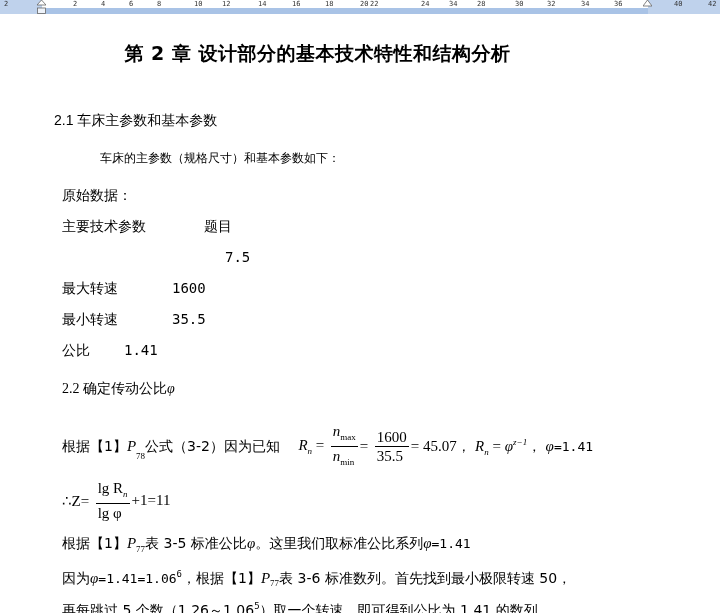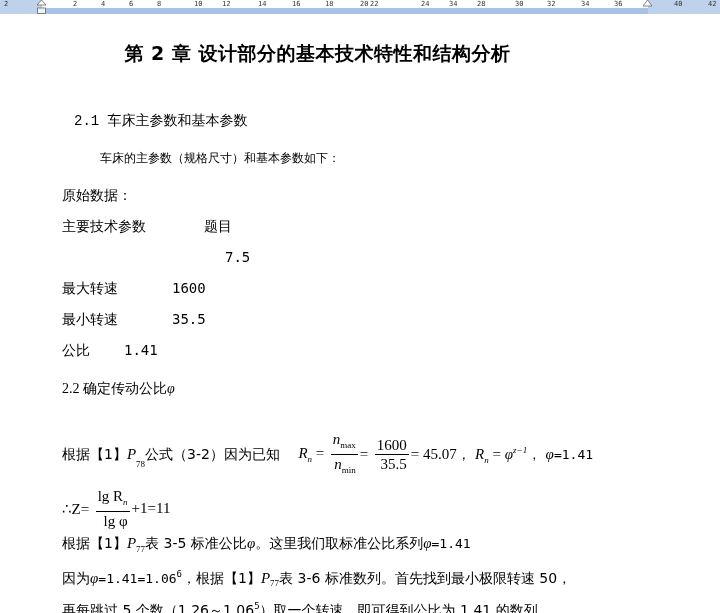--- a/index.html
+++ b/index.html
@@ -6,26 +6,26 @@
   body { width:720px; height:613px; overflow:hidden; background:#ffffff; position:relative;
          font-family:"DejaVu Sans", sans-serif; color:#000; }
   .ruler { position:absolute; left:0; top:0; width:720px; height:14px; background:#ffffff; }
   .ruler-band { position:absolute; left:0; top:8px; width:720px; height:6px; background:#a9c3e6; }
   .ruler-margin-left { position:absolute; left:0; top:0; width:42px; height:14px; background:#bfd2ec; }
   .ruler-margin-right { position:absolute; left:648px; top:0; width:72px; height:14px; background:#bfd2ec; }
   .tick { position:absolute; top:0; font-family:"DejaVu Sans Mono", monospace; font-size:7px; color:#333; line-height:8px; white-space:nowrap; }
   .indent-marker { position:absolute; top:0; width:9px; height:14px; }
   .page { position:absolute; left:0; top:14px; width:720px; height:599px; background:#fff; }
   .title { position:absolute; left:0; width:635px; top:41px; text-align:center; font-size:19px; font-weight:bold; letter-spacing:0.5px; }
-  .h2 { position:absolute; left:74px; font-family:Liberation Mono, monospace; font-size:14px; }
+  .h2 { position:absolute; left:54px; font-family:Liberation Sans, sans-serif; font-size:14px; }
   .p { position:absolute; left:62px; font-size:14px; white-space:nowrap; font-family:"DejaVu Sans", sans-serif; }
   .mono { font-family:"DejaVu Sans Mono", monospace; }
   .serif { font-family:"Liberation Serif", serif; }
   .it { font-family:"Liberation Serif", serif; font-style:italic; }
-  .frac { display:inline-block; vertical-align:middle; text-align:right; margin:8px 2px; font-family:"Liberation Serif", serif; }
+  .frac { display:inline-block; vertical-align:middle; text-align:left; margin:0 2px; font-family:"Liberation Serif", serif; }
   .frac .num { display:block; border-bottom:1px solid #000; padding:0 2px; line-height:18px; font-size:15px; }
   .frac .den { display:block; padding:0 2px; line-height:18px; font-size:15px; }
   sub, sup { font-size:9px; }
   .math { font-family:"Liberation Serif", serif; font-size:15px; }
 </style>
 </head>
 <body>
 
 <div class="ruler">
   <div class="ruler-band"></div>

